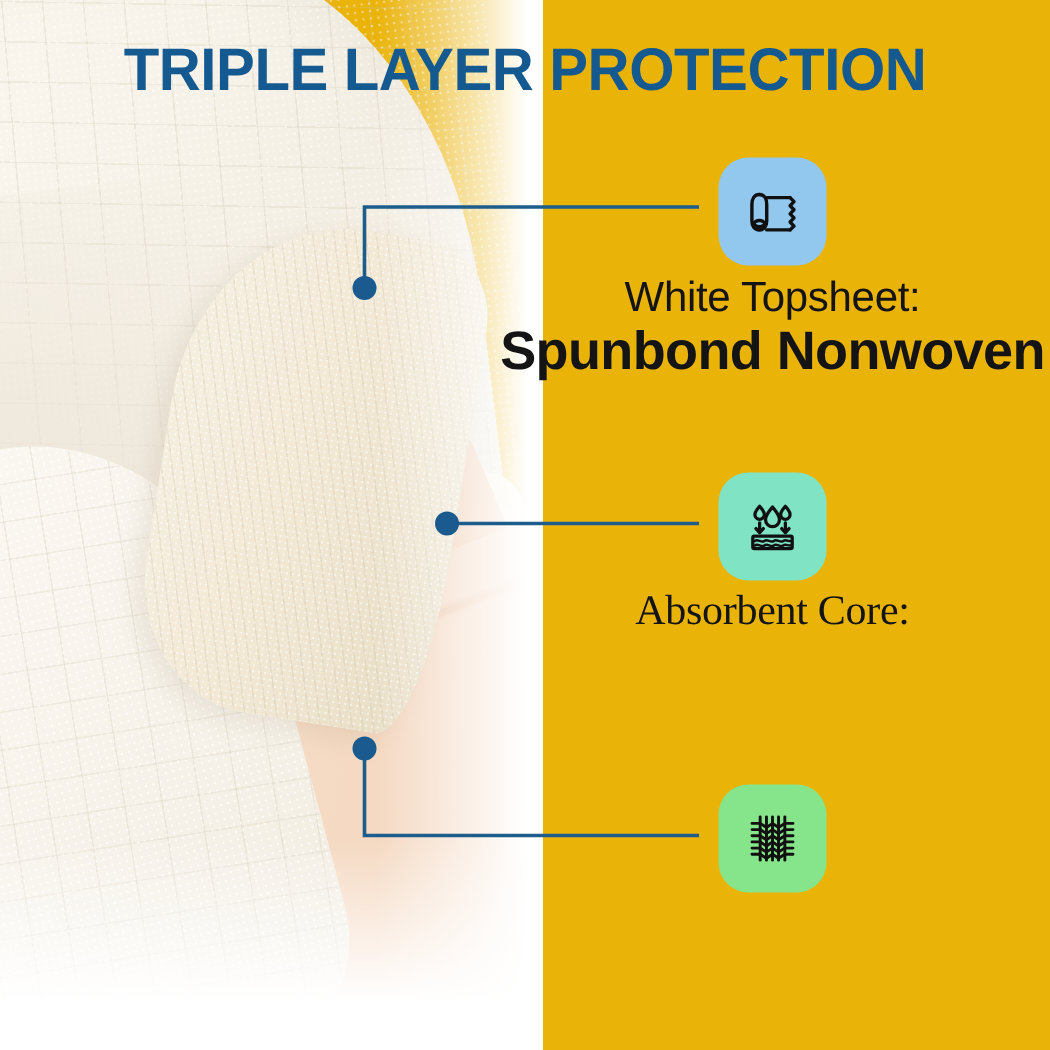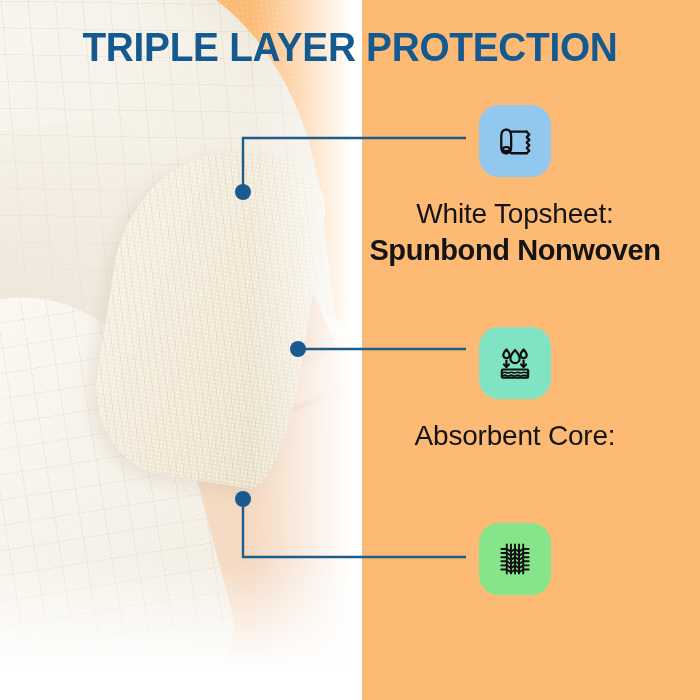--- a/index.html
+++ b/index.html
@@ -2,21 +2,21 @@
 <html><head>
 <meta charset="utf-8">
 <style>
   html,body{margin:0;padding:0;}
   body{
     width:700px;height:700px;overflow:hidden;
     background:#ffffff;
     font-family:"Liberation Sans", sans-serif;
     position:relative;
   }
-  #stage{position:absolute;left:0;top:0;width:700px;height:700px;background:#fdba74;overflow:hidden;}
+  #stage{position:absolute;left:0;top:0;width:700px;height:700px;background:#eab308;overflow:hidden;}
 
   
   #photo{position:absolute;left:0;top:0;width:362px;height:700px;overflow:hidden;}
   .ph{position:absolute;}
 
   
   .pad-main{
     left:-140px;top:-30px;width:470px;height:640px;
     background:
       linear-gradient(118deg,#fbf8f1 0%,#f7f3ea 40%,#f2ece0 72%,#eae3d4 100%);
@@ -149,28 +149,28 @@
   .row{position:absolute;left:330px;width:370px;z-index:7;}
   .badge{
     width:72px;height:72px;border-radius:20px;
     margin:0 auto;
     display:flex;align-items:center;justify-content:center;
   }
   .badge svg{display:block;}
   .caption{
     text-align:center;
     color:#141414;
-    margin-top:20px;
+    margin-top:4px;
   }
   .cap-top{
     font-size:28px;line-height:34px;font-weight:normal;
     letter-spacing:-0.2px;
   }
   .cap-bold{
-    font-size:29px;line-height:36px;font-weight:bold;
+    font-size:36px;line-height:36px;font-weight:bold;
     letter-spacing:-0.4px;
     margin-top:1px;
   }
 </style>
 </head>
 <body>
 
 <div id="stage">
 
   <div id="photo">
@@ -225,21 +225,21 @@
                    L40.4 28.9 L37.4 32 L40.4 35.1 L37.4 38"></path>
         </svg>
       </span>
     </div>
     <div class="caption">
       <div class="cap-top">White Topsheet:</div>
       <div class="cap-bold">Spunbond Nonwoven</div>
     </div>
   </div>
 
-  <div class="row" style="top:327px;">
+  <div class="row" style="top:315px;font-family:Liberation Serif, serif;">
     <div class="badge" style="background:#7fe3c4;">
       <span>
         <svg width="42" height="42" viewBox="0 0 48 48" fill="none" stroke="#101010" stroke-width="2.5" stroke-linecap="round" stroke-linejoin="round">
 
           <path d="M14.2 8.6 C14.2 8.6 10.6 12.6 10.6 14.9 a3.6 3.6 0 0 0 7.2 0 C17.8 12.6 14.2 8.6 14.2 8.6 Z"></path>
 
           <path d="M24 9.2 C24 9.2 18.7 15.2 18.7 18.8 a5.3 5.3 0 0 0 10.6 0 C29.3 15.2 24 9.2 24 9.2 Z"></path>
 
           <path d="M33.8 8.6 C33.8 8.6 30.2 12.6 30.2 14.9 a3.6 3.6 0 0 0 7.2 0 C37.4 12.6 33.8 8.6 33.8 8.6 Z"></path>
 

